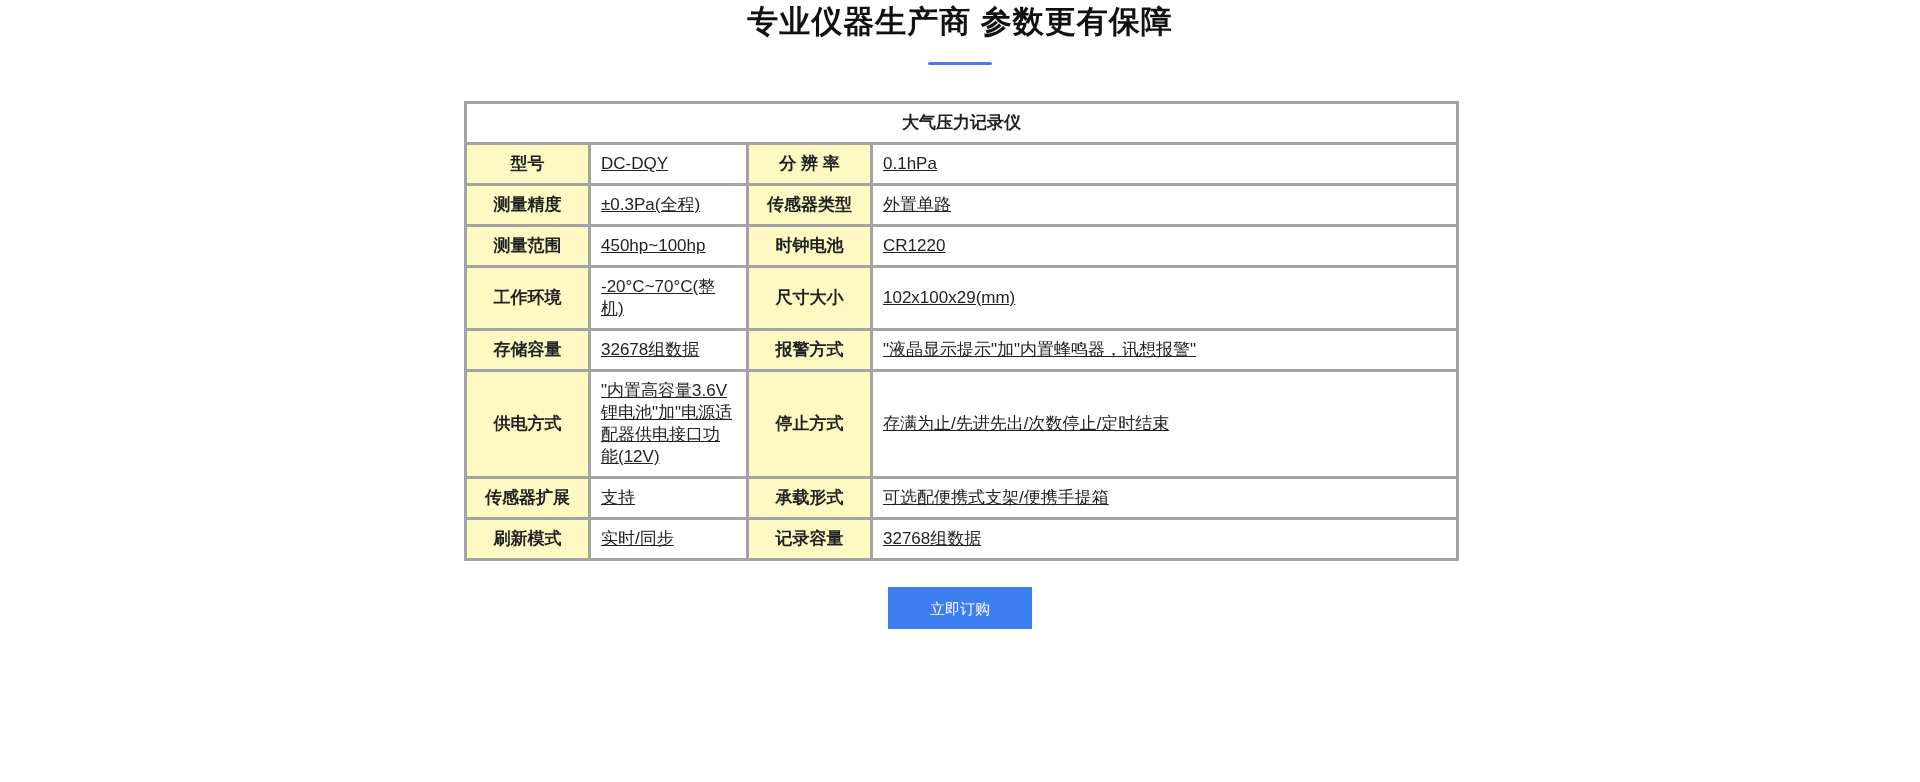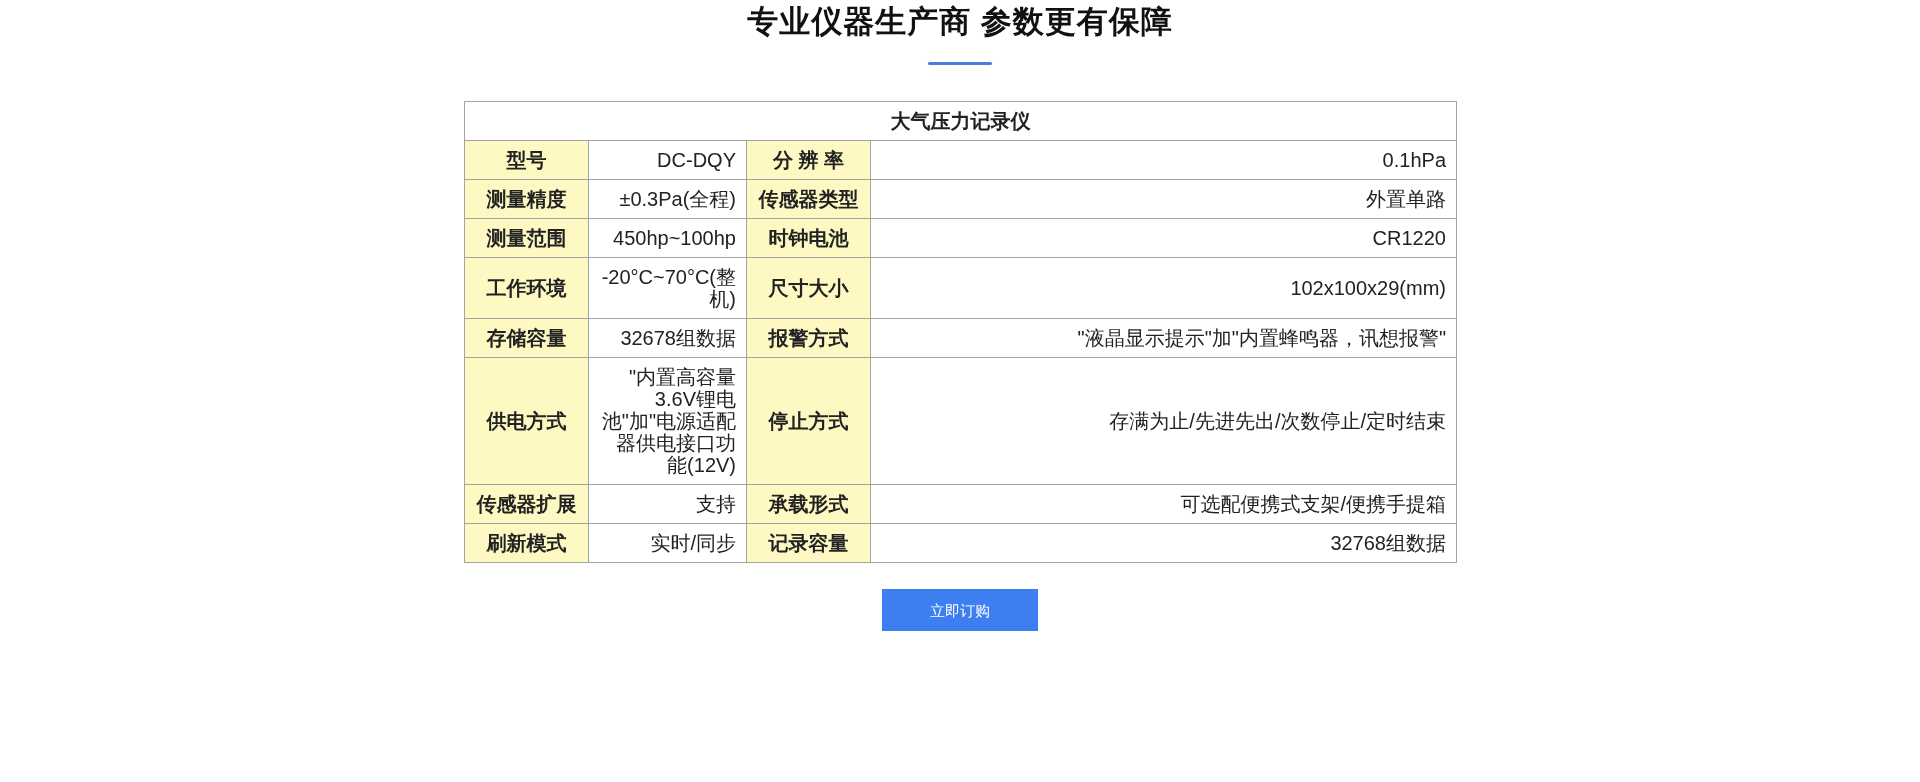--- a/index.html
+++ b/index.html
@@ -42,22 +42,22 @@
     width: 992px;
     margin: 36px auto 0 auto;
   }
   table.spec-table {
     border-collapse: collapse;
     width: 992px;
     table-layout: fixed;
     border: 1px solid #9bb3e0;
   }
   table.spec-table td {
-    border: 1px solid #a3a3a3;
-    font-size: 20px;
+    border: 3px solid #a3a3a3;
+    font-size: 17px;
     color: #222;
     padding: 8px 10px;
     line-height: 22px;
     vertical-align: middle;
   }
   td.title-cell {
     text-align: center;
     font-size: 19px;
     font-weight: bold;
     color: #111;
@@ -66,35 +66,36 @@
   }
   td.label {
     background: #fef9c3;
     text-align: center;
     font-weight: bold;
     color: #1c1c1c;
     width: 124px;
   }
   td.value {
     background: #ffffff;
-    text-align: right;
+    text-align: left;
     padding-left: 14px;
+    text-decoration: underline;
   }
   .col-l1 { width: 124px; }
   .col-v1 { width: 158px; }
   .col-l2 { width: 124px; }
   .col-v2 { width: 586px; }
 
   .order-area {
     text-align: center;
     margin-top: 26px;
   }
   .order-button {
     display: inline-block;
-    width: 156px;
+    width: 144px;
     height: 42px;
     line-height: 42px;
     background: #3d7ef0;
     color: #ffffff;
     font-size: 15px;
     text-align: center;
     border: none;
     cursor: pointer;
     font-family: "Liberation Sans", sans-serif;
   }

